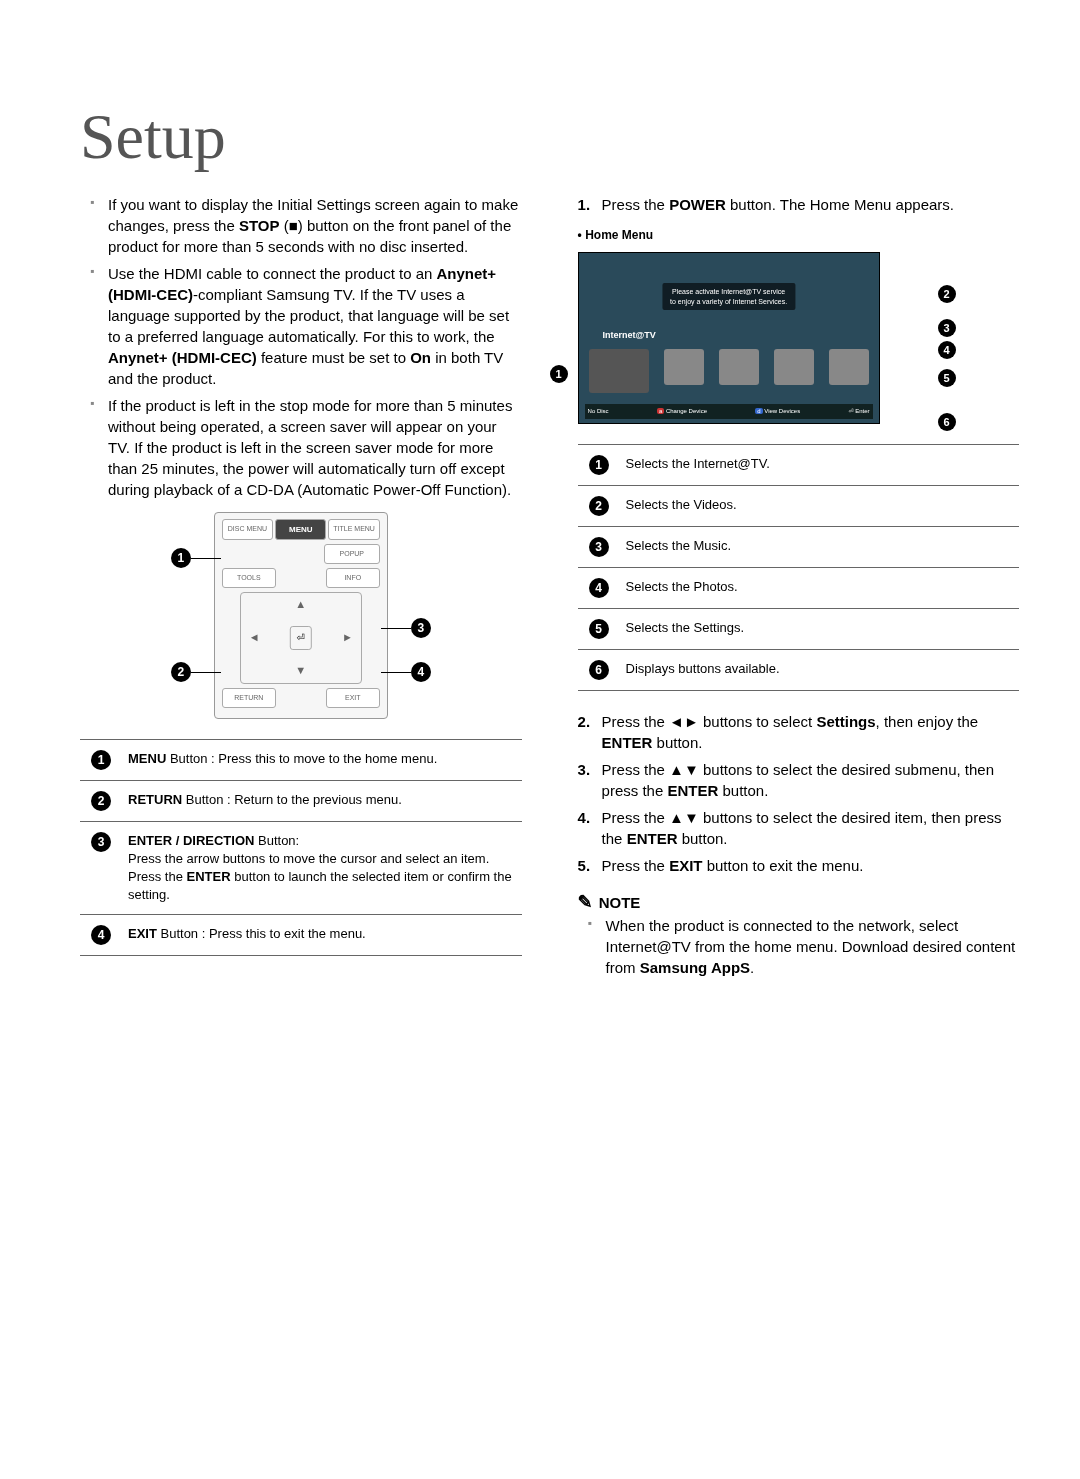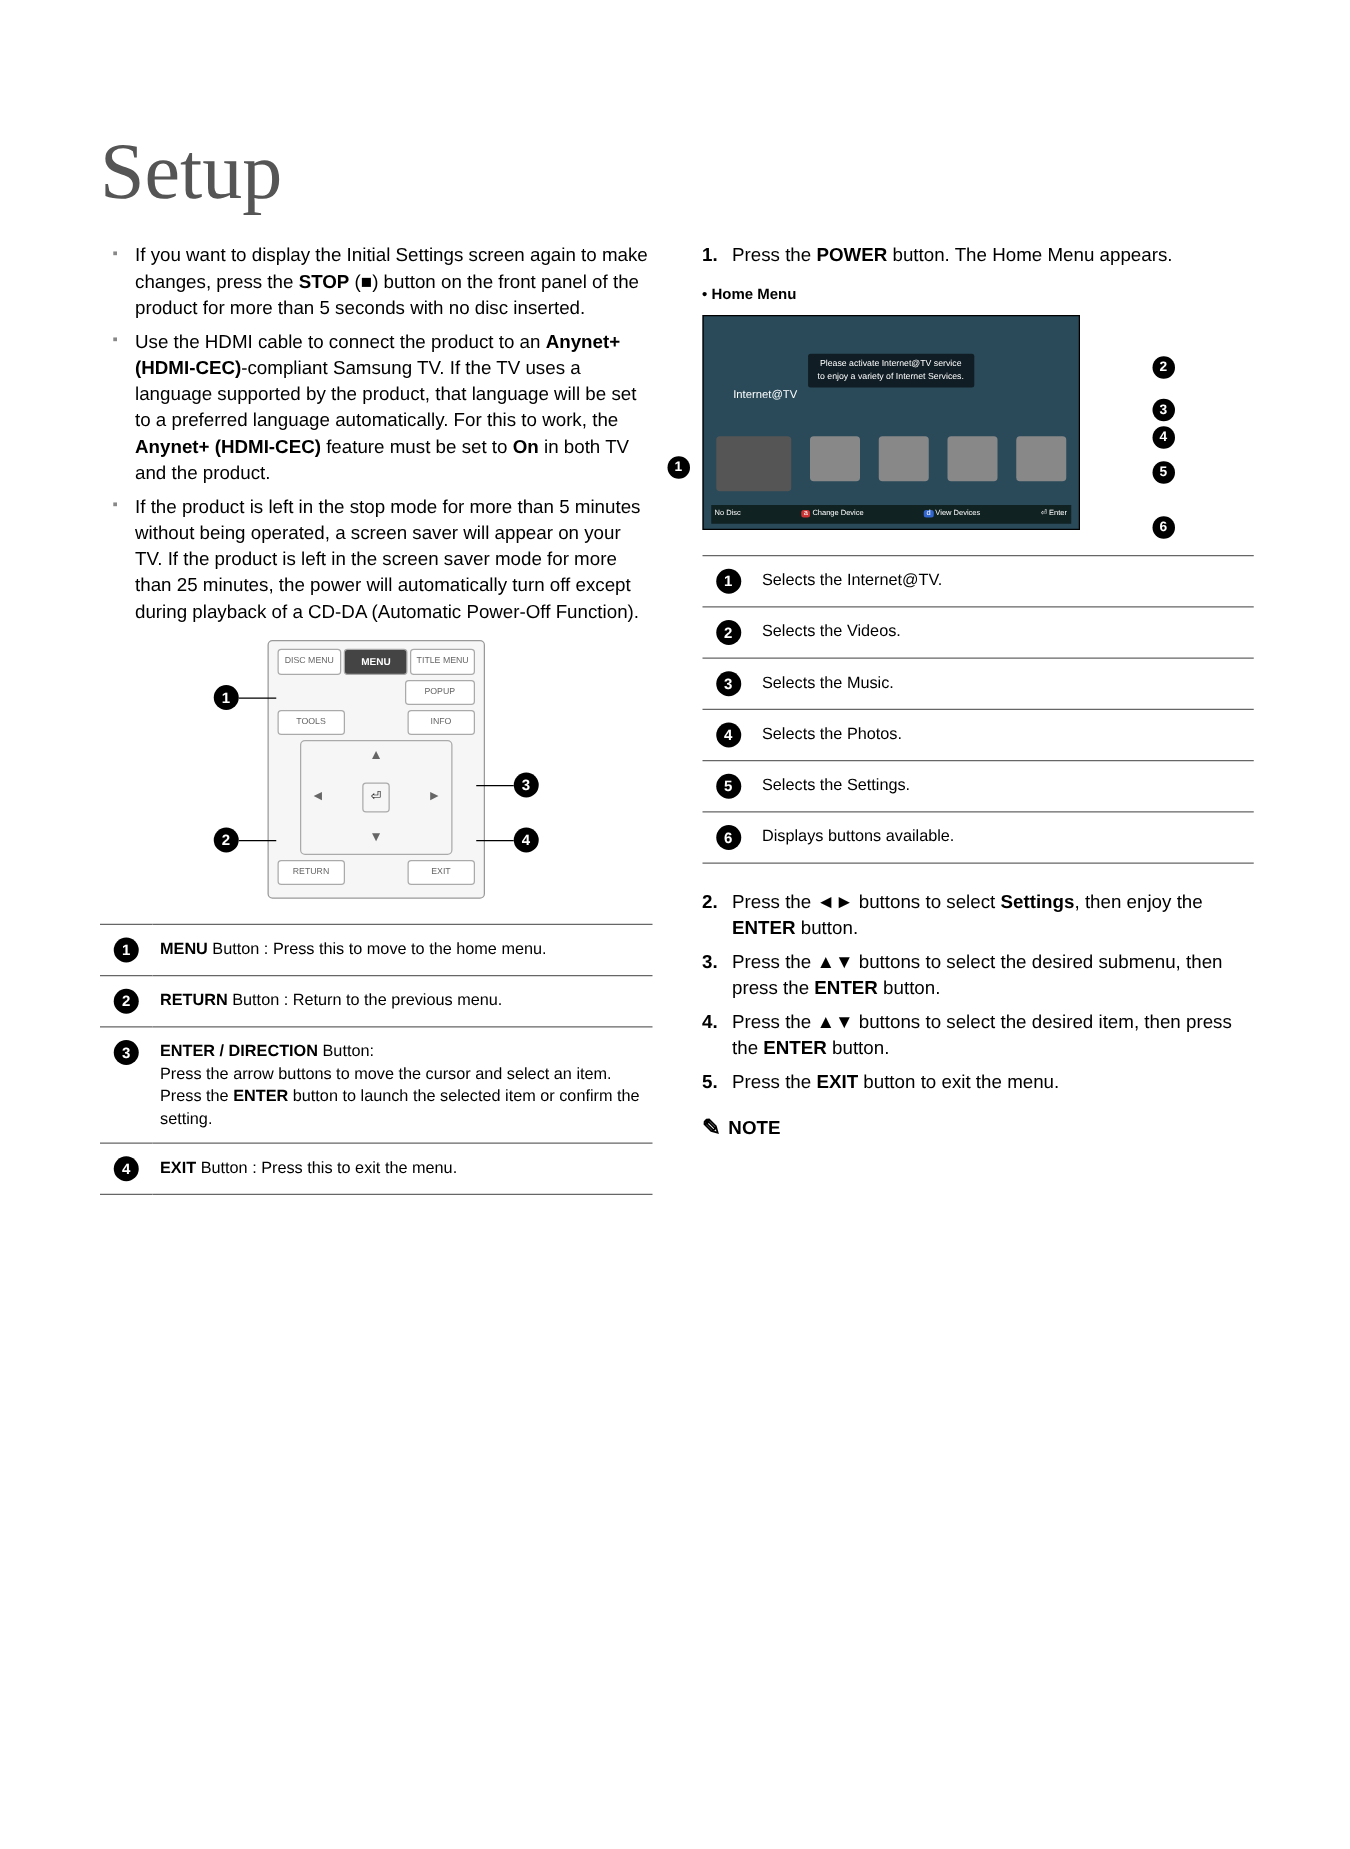--- a/index.html
+++ b/index.html
@@ -15,21 +15,21 @@
   }
   .title {
     font-size: 64px;
     font-weight: 300;
     font-family: "Times New Roman", serif;
     color: #555;
     margin-bottom: 20px;
   }
   .columns {
     display: flex;
-    gap: 40px;
+    gap: 56px;
   }
   .col {
     flex: 1;
     font-size: 15px;
     line-height: 1.4;
   }
   .col-left { flex: 0 0 48%; }
   .col-right { flex: 0 0 48%; }
   .bullet-list { list-style: none; padding: 0; margin: 0; }
   .bullet-list > li {
@@ -148,25 +148,25 @@
     left: 50%;
     transform: translateX(-50%);
     background: rgba(0,0,0,0.6);
     padding: 4px 8px;
     font-size: 7px;
     text-align: center;
     border-radius: 2px;
   }
   .tv-label {
     position: absolute;
-    top: 56px;
+    top: 76px;
     left: 24px;
     color: #fff;
     font-size: 9px;
-    font-weight: normal;
+    font-weight: bold;
     text-align: right;
   }
   .tv-icons {
     position: absolute;
     bottom: 30px;
     left: 10px;
     right: 10px;
     display: flex;
     justify-content: space-between;
   }
@@ -380,17 +380,18 @@
           <span class="nn">5.</span>
           <span>Press the </span><span class="bold">EXIT</span><span> button to exit the menu.</span>
         </li>
       </ol>
 
       <div class="note-head">
         <span class="pen">✎</span>
         <span>NOTE</span>
       </div>
       <ul class="bullet-list">
+        <li><span>When the product is connected to the network, select Internet@TV from the home menu. Download desired content from </span><span class="bold">Samsung AppS</span><span>.</span></li>
       </ul>
     </div>
   </div>
 
 </div>
 
 </body></html>

